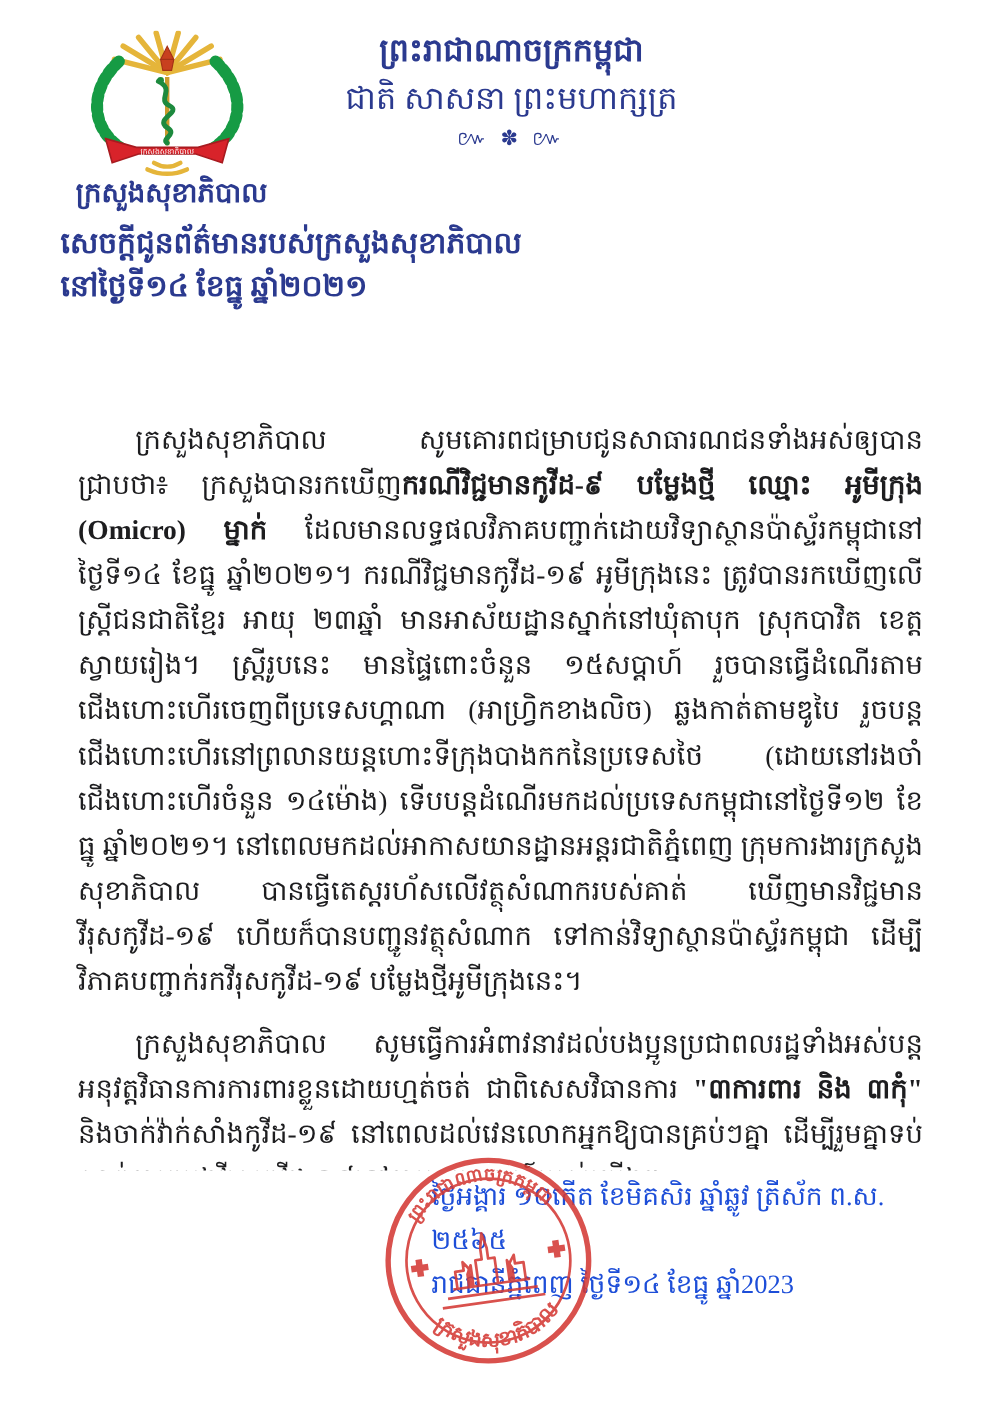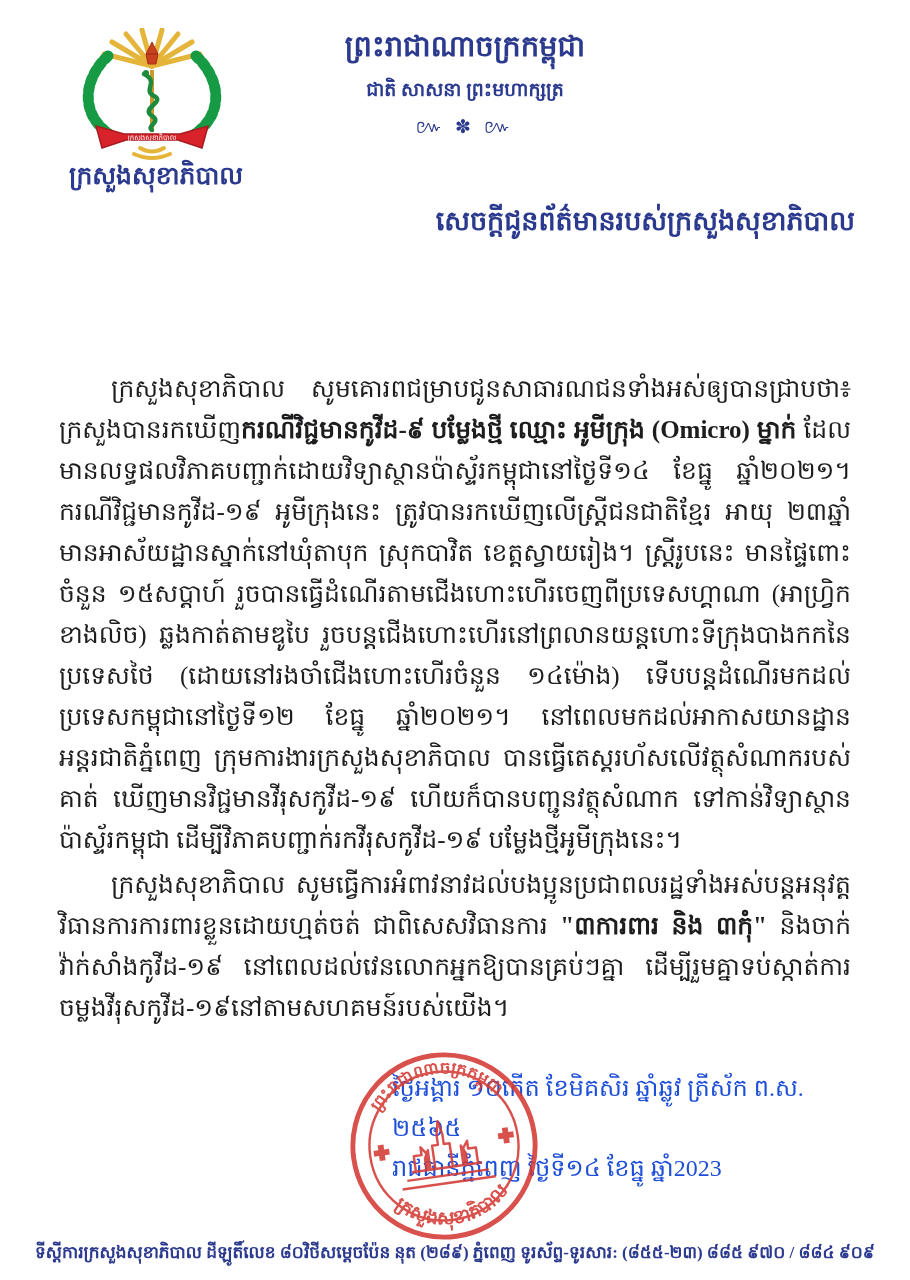--- a/index.html
+++ b/index.html
@@ -12,36 +12,36 @@
     overflow:hidden;
   }
   
   .logo-wrap{position:absolute;left:74px;top:28px;width:156px;height:136px;}
   .ministry-label{
     position:absolute;left:46px;top:160px;width:220px;
     text-align:center;font-weight:bold;font-size:25px;color:#2b3a8f;
   }
   .motto{position:absolute;left:230px;top:24px;width:470px;text-align:center;color:#2b3a8f;}
   .motto .l1{font-size:29px;font-weight:bold;line-height:44px;}
-  .motto .l2{font-size:19px;font-weight:bold;line-height:44px;}
+  .motto .l2{font-size:29px;font-weight:normal;line-height:44px;}
   .motto .orn{font-size:19px;line-height:30px;color:#2b3a8f;letter-spacing:4px;}
   
   .title-block{
     position:absolute;left:55px;top:202px;width:800px;
-    text-align:right;color:#2b3a8f;font-weight:bold;
+    text-align:left;color:#2b3a8f;font-weight:bold;
     font-size:27px;line-height:39px;
   }
   .title-block div{margin:0;}
   
   .body-block{
     position:absolute;left:55px;top:364px;width:800px;height:700px;
     overflow:hidden;
     color:#1d1d1f;font-size:25px;line-height:41px;text-align:justify;
   }
-  .body-block p{margin:4px;text-indent:52px;}
+  .body-block p{margin:16px;text-indent:52px;}
   .seg-bold{font-weight:bold;}
   
   .date-block{
     position:absolute;left:392px;top:1068px;width:478px;
     color:#1d4ed8;font-size:24px;line-height:40px;text-align:left;
   }
   .stamp-wrap{
     position:absolute;left:346px;top:1048px;width:196px;height:196px;
     transform:rotate(-8deg);opacity:0.88;
   }
@@ -98,20 +98,21 @@
   <div class="ministry-label">ក្រសួងសុខាភិបាល</div>
 
   <div class="motto">
     <div class="l1">ព្រះរាជាណាចក្រកម្ពុជា</div>
     <div class="l2">ជាតិ សាសនា ព្រះមហាក្សត្រ</div>
     <div class="orn">៚ ✽ ៚</div>
   </div>
 
   <div class="title-block">
     <div>សេចក្តីជូនព័ត៌មានរបស់ក្រសួងសុខាភិបាល</div>
+    <div>នៅថ្ងៃទី១៤ ខែធ្នូ ឆ្នាំ២០២១</div>
   </div>
 
   <div class="body-block">
     <p><span>ក្រសួងសុខាភិបាល សូមគោរពជម្រាបជូនសាធារណជនទាំងអស់ឲ្យបានជ្រាបថា៖ ក្រសួងបានរកឃើញ</span><span class="seg-bold">ករណីវិជ្ជមានកូវីដ-៩ បម្លែងថ្មី ឈ្មោះ អូមីក្រុង (Omicro) ម្នាក់</span><span> ដែលមានលទ្ធផលវិភាគបញ្ជាក់ដោយវិទ្យាស្ថានប៉ាស្ទ័រកម្ពុជានៅថ្ងៃទី១៤ ខែធ្នូ ឆ្នាំ២០២១។ ករណីវិជ្ជមានកូវីដ-១៩ អូមីក្រុងនេះ ត្រូវបានរកឃើញលើស្ត្រីជនជាតិខ្មែរ អាយុ ២៣ឆ្នាំ មានអាស័យដ្ឋានស្នាក់នៅឃុំតាបុក ស្រុកបាវិត ខេត្តស្វាយរៀង។ ស្ត្រីរូបនេះ មានផ្ទៃពោះចំនួន ១៥សប្តាហ៍ រួចបានធ្វើដំណើរតាមជើងហោះហើរចេញពីប្រទេសហ្គាណា (អាហ្វ្រិកខាងលិច) ឆ្លងកាត់តាមឌូបៃ រួចបន្តជើងហោះហើរនៅព្រលានយន្តហោះទីក្រុងបាងកកនៃប្រទេសថៃ (ដោយនៅរងចាំជើងហោះហើរចំនួន ១៤ម៉ោង) ទើបបន្តដំណើរមកដល់ប្រទេសកម្ពុជានៅថ្ងៃទី១២ ខែធ្នូ ឆ្នាំ២០២១។ នៅពេលមកដល់អាកាសយានដ្ឋានអន្តរជាតិភ្នំពេញ ក្រុមការងារក្រសួងសុខាភិបាល បានធ្វើតេស្តរហ័សលើវត្ថុសំណាករបស់គាត់ ឃើញមានវិជ្ជមានវីរុសកូវីដ-១៩ ហើយក៏បានបញ្ជូនវត្ថុសំណាក ទៅកាន់វិទ្យាស្ថានប៉ាស្ទ័រកម្ពុជា ដើម្បីវិភាគបញ្ជាក់រកវីរុសកូវីដ-១៩ បម្លែងថ្មីអូមីក្រុងនេះ។</span></p>
     <p><span>ក្រសួងសុខាភិបាល សូមធ្វើការអំពាវនាវដល់បងប្អូនប្រជាពលរដ្ឋទាំងអស់បន្តអនុវត្តវិធានការការពារខ្លួនដោយហ្មត់ចត់ ជាពិសេសវិធានការ </span><span class="seg-bold">"៣ការពារ និង ៣កុំ"</span><span> និងចាក់វ៉ាក់សាំងកូវីដ-១៩ នៅពេលដល់វេនលោកអ្នកឱ្យបានគ្រប់ៗគ្នា ដើម្បីរួមគ្នាទប់ស្កាត់ការចម្លងវីរុសកូវីដ-១៩នៅតាមសហគមន៍របស់យើង។</span></p>
 
   </div>
 
   <div class="date-block">
     <div>ថ្ងៃអង្គារ ១០កើត ខែមិគសិរ ឆ្នាំឆ្លូវ ត្រីស័ក ព.ស. ២៥៦៥</div>
@@ -139,15 +140,14 @@
       <g stroke="#d43a35" stroke-width="2.5" fill="none" stroke-linejoin="round">
         <path d="M52 138 h96 M58 130 h84 M64 122 h72"></path>
         <path d="M68 122 v-16 h8 v-8 l5 7 v17"></path>
         <path d="M132 122 v-16 h-8 v-8 l-5 7 v17"></path>
         <path d="M88 122 v-24 h6 v-10 l3 -14 l3 14 v10 h6 v24"></path>
         <path d="M79 122 v-12 l4 -8 v20 M121 122 v-12 l-4 -8 v20"></path>
       </g>
     </svg>
   </div>
 
-  <div class="footer">ទីស្តីការក្រសួងសុខាភិបាល ដីឡូតិ៍លេខ ៨០វិថីសម្តេចប៉ែន នុត (២៨៩) ភ្នំពេញ ទូរស័ព្ទ-ទូរសារ: (៨៥៥-២៣) ៨៨៥ ៩៧០ / ៨៨៤ ៩០៩</div>
 
 </div>
 
 </body></html>

